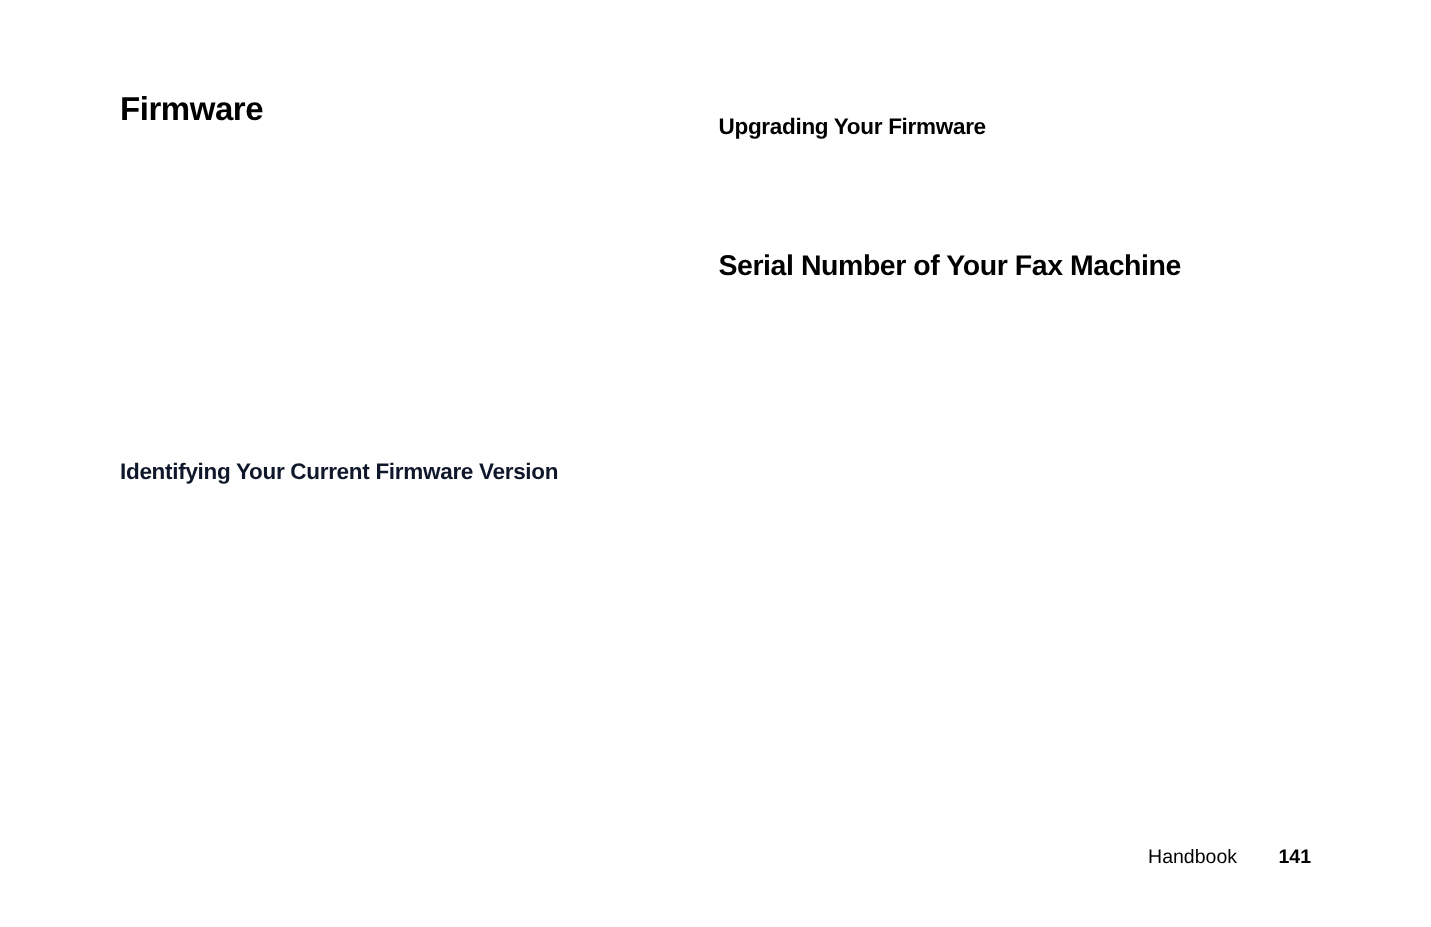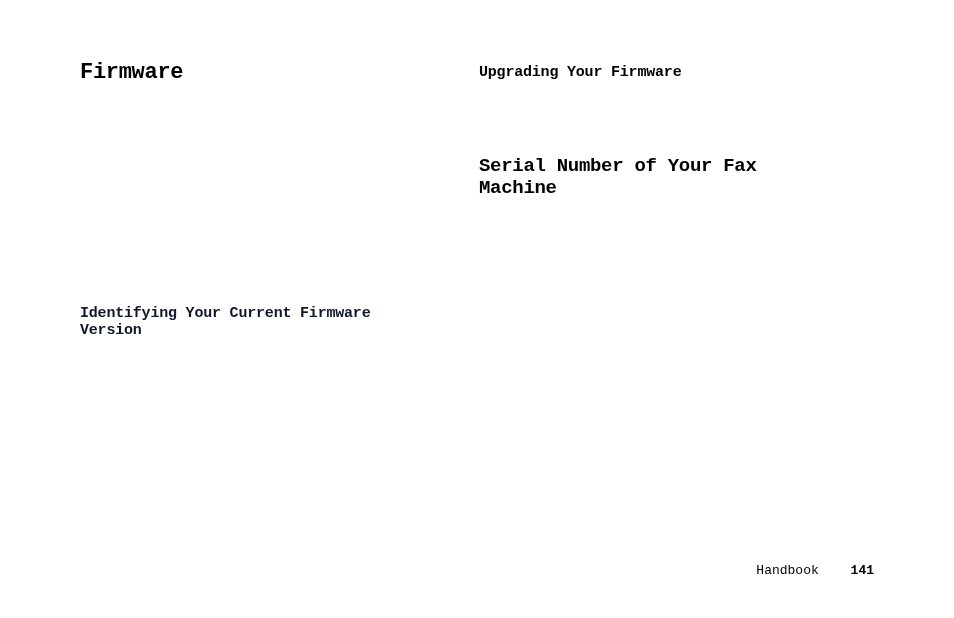--- a/index.html
+++ b/index.html
@@ -12,31 +12,31 @@
       height: 618px;
       background: #ffffff;
       font-family: Arial, Helvetica, sans-serif;
       position: relative;
     }
     .page {
       position: relative;
       width: 100%;
       height: 100%;
       padding: 60px 116px 40px 80px;
-      font-family: Liberation Mono, monospace;
     }
     .columns {
       display: flex;
       gap: 40px;
     }
     .col-left {
       flex: 1;
     }
     .col-right {
       flex: 1;
+      margin-top: 12px;
     }
     .main-heading {
       font-size: 22px;
       font-weight: 900;
       color: #000;
       letter-spacing: -0.3px;
       margin-bottom: 220px;
     }
     .sub-heading-left {
       font-size: 15px;

